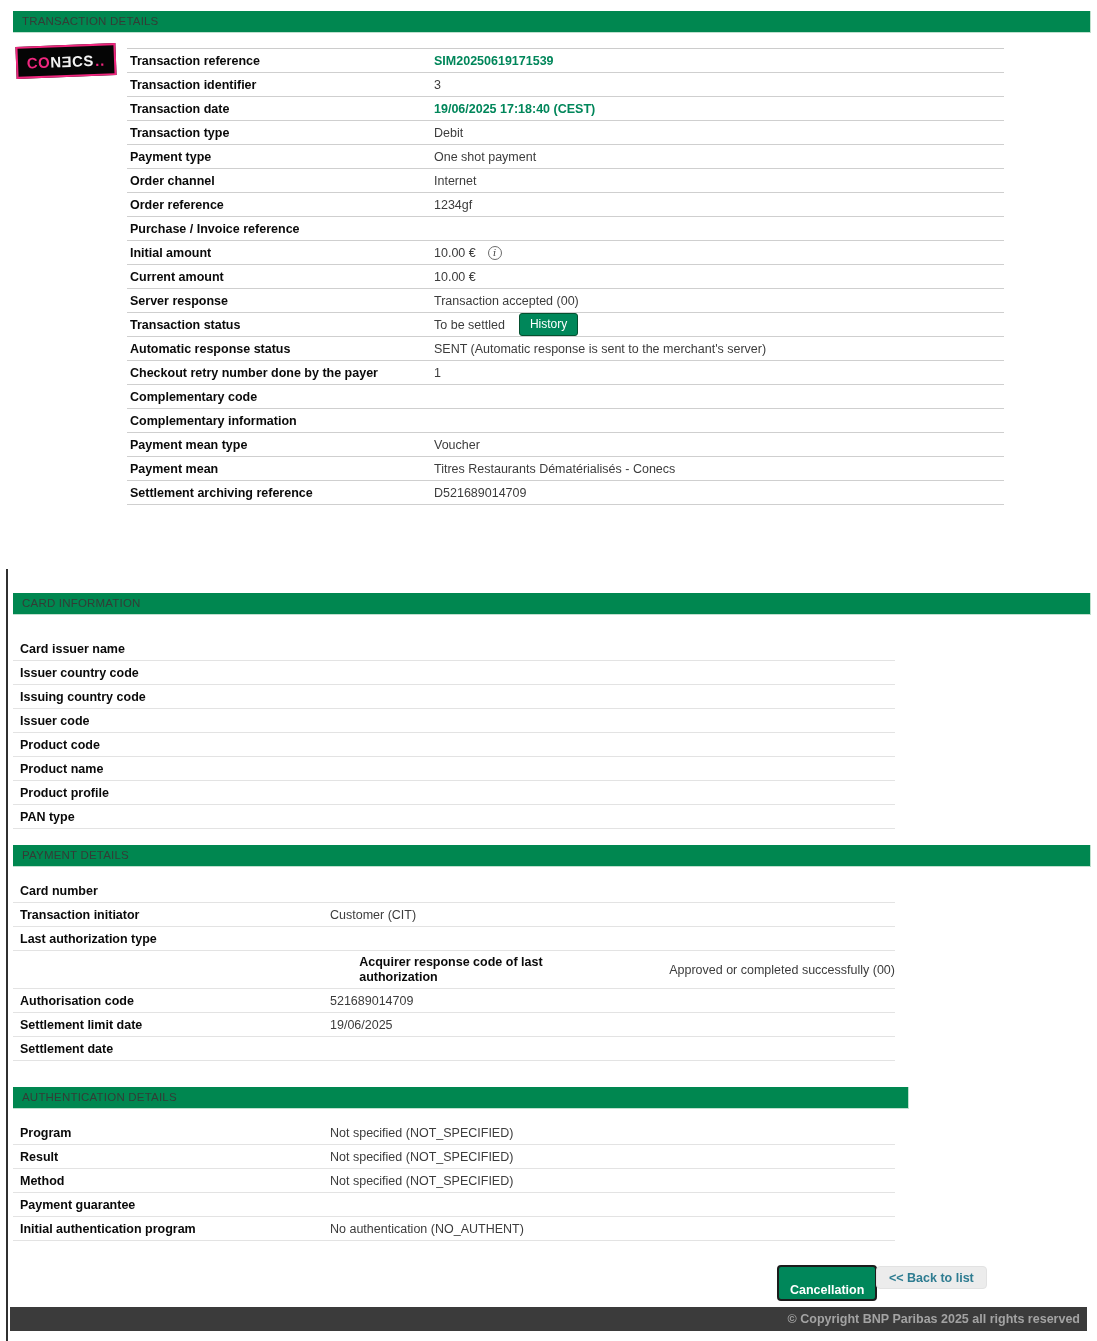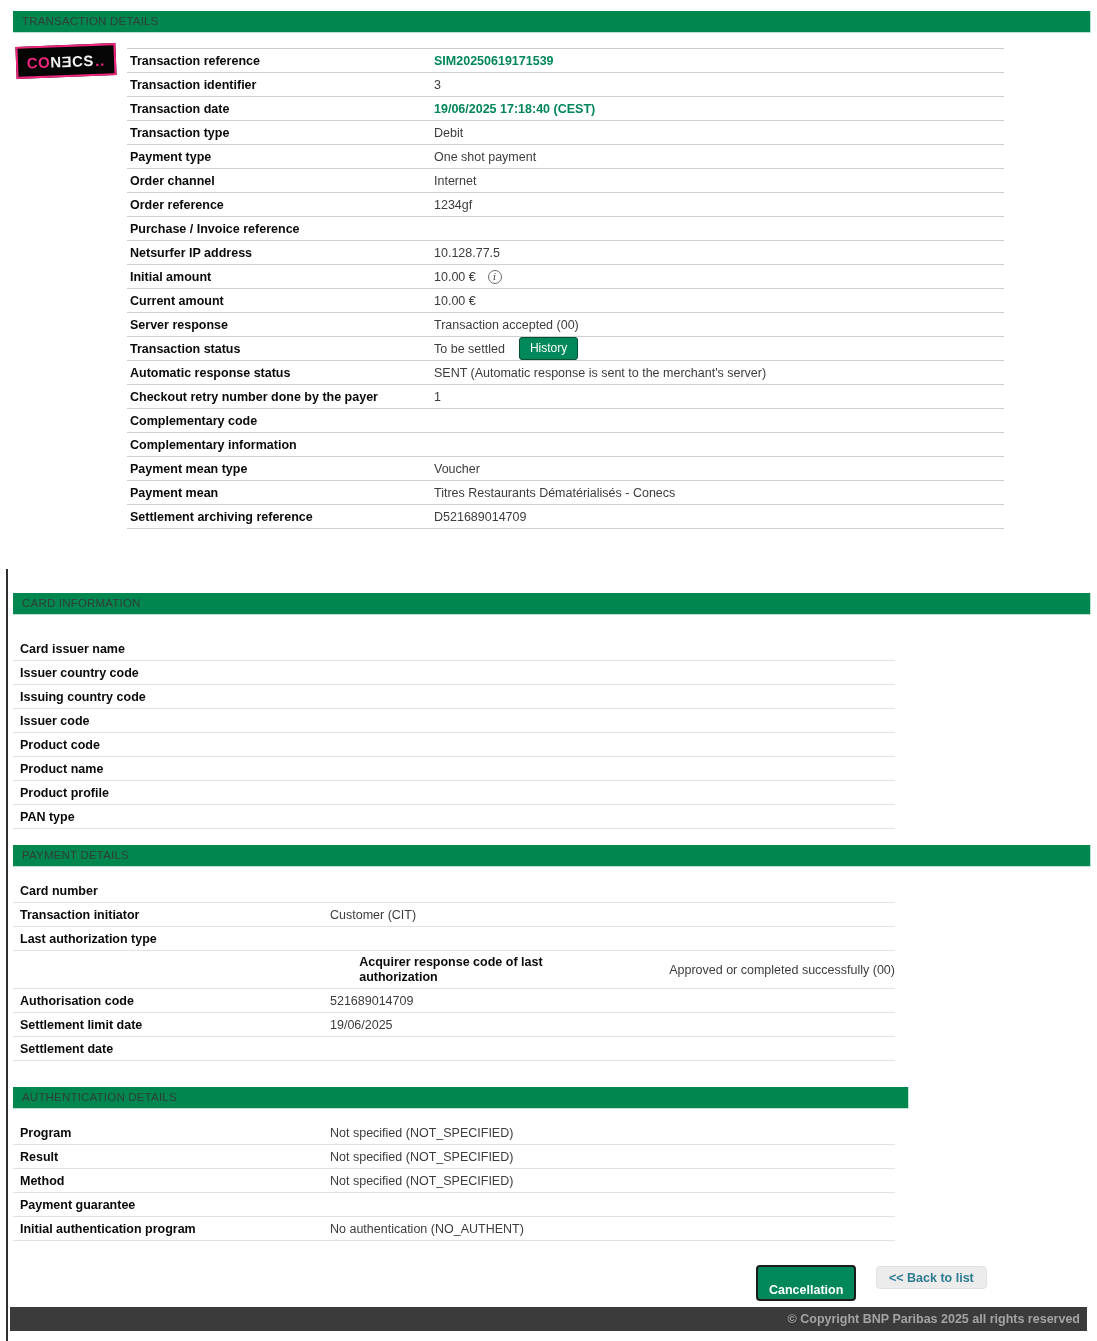--- a/index.html
+++ b/index.html
@@ -53,21 +53,21 @@
     border-radius: 50%; display: inline-flex; align-items: center; justify-content: center;
     font-size: 10px; color: #444; font-family: "DejaVu Serif", serif; font-style: italic;
     cursor: pointer;
   }
 
   
   .left-line { left: 6px; top: 569px; width: 2px; height: 772px; background: #303030; }
 
   
   .btn-cancel {
-    left: 756px; top: 1265px; height: 35px; min-width: 88px;
+    left: 777px; top: 1265px; height: 35px; min-width: 88px;
     background: #00875a; border: 2px solid #1c1c1c; border-radius: 4px;
     color: #fff; font-weight: 700; font-size: 12.5px; font-family: "Liberation Sans", sans-serif;
     padding: 16px 11px; cursor: pointer;
   }
   .btn-back {
     left: 876px; top: 1266px; height: 23px; min-width: 107px;
     background: #ececec; border: 1px solid #e2e2e2; border-radius: 4px;
     color: #2e7c91; font-weight: 700; font-size: 12.5px; font-family: "Liberation Sans", sans-serif;
     padding: 0 12px; cursor: pointer;
   }
@@ -117,24 +117,20 @@
     </div>
   <div class="trow">
       <div class="lbl">Order reference</div>
       <div class="val">1234gf</div>
     </div>
   <div class="trow">
       <div class="lbl">Purchase / Invoice reference</div>
       <div class="val"></div>
     </div>
   <div class="trow">
-      <div class="lbl">Netsurfer IP address</div>
-      <div class="val">10.128.77.5</div>
-    </div>
-  <div class="trow">
     <div class="lbl">Initial amount</div>
     <div class="val">
       <span>10.00 €</span>
       <span class="info-icon">i</span>
     </div>
   </div>
   <div class="trow">
       <div class="lbl">Current amount</div>
       <div class="val">10.00 €</div>
     </div>

